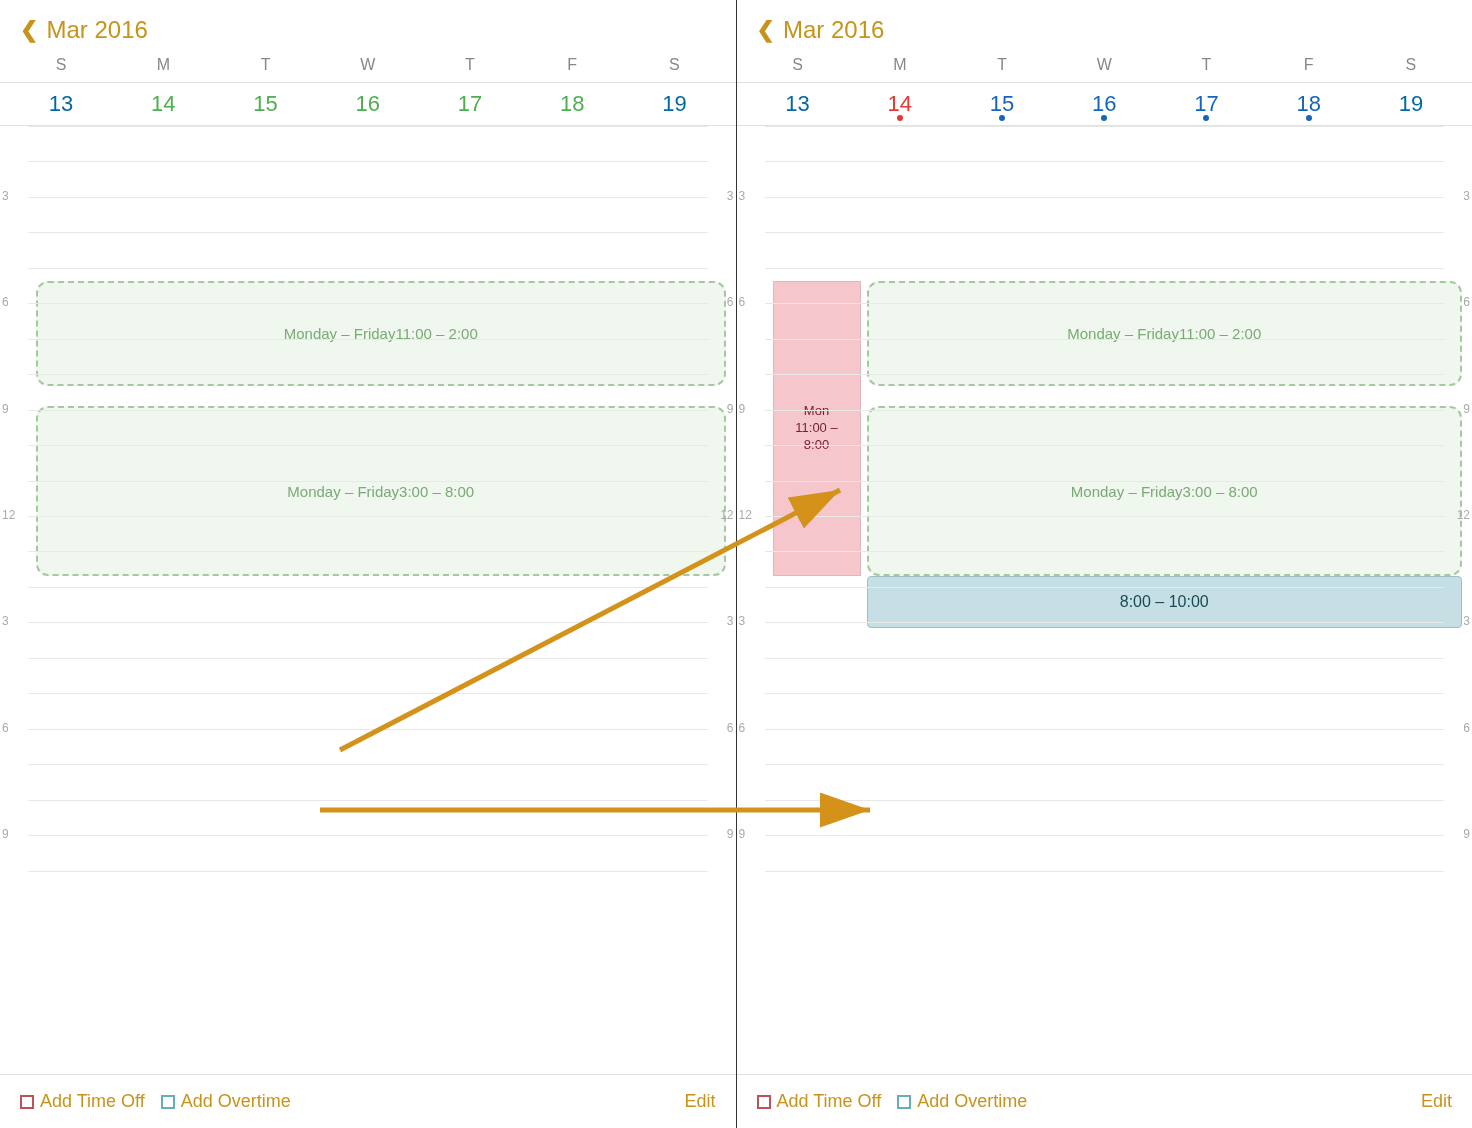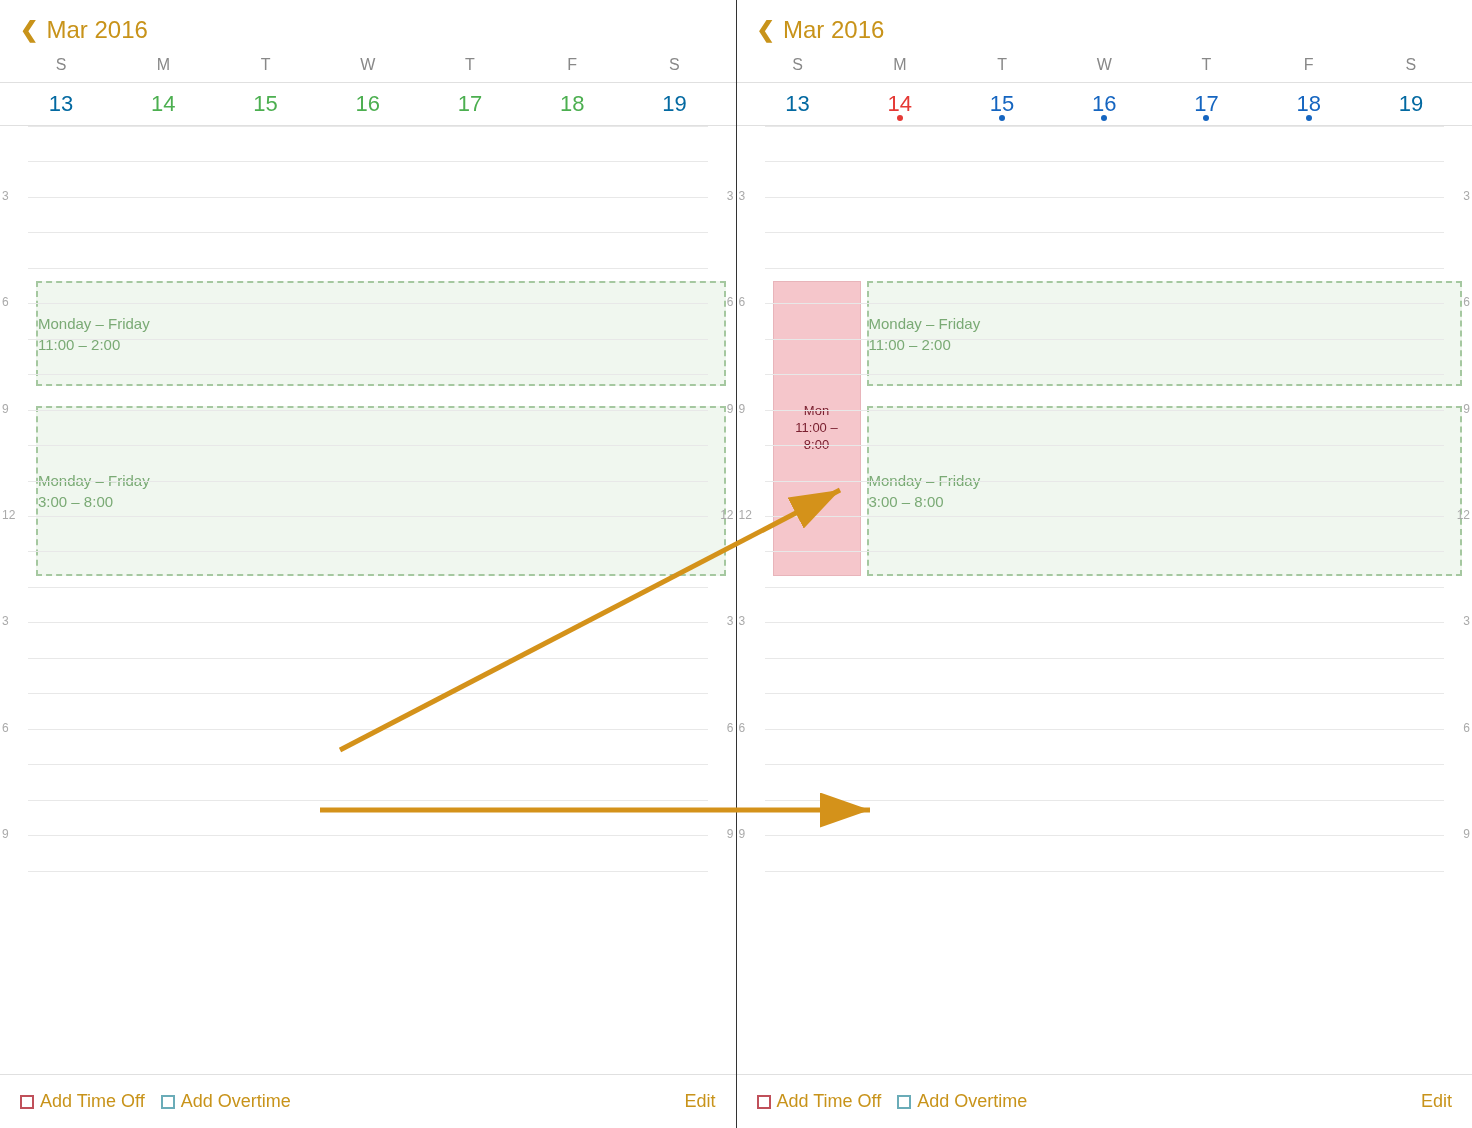--- a/index.html
+++ b/index.html
@@ -84,27 +84,27 @@
     }
     .week-cell .dot-red { background: #e53935; }
     .week-cell .dot-blue { background: #1565c0; }
     .schedule-area {
       flex: 1;
       position: relative;
       overflow: hidden;
     }
     .schedule-block {
       position: absolute;
-      border-radius: 0;
+      border-radius: 12px;
       border: 2px dashed #a5c8a0;
       background: #f0f7ef;
       display: flex;
-      align-items: flex-start;
+      align-items: center;
       justify-content: center;
-      flex-direction: column;
+      flex-direction: row;
     }
     .schedule-block-text {
       color: #7aaa75;
       font-size: 15px;
       font-weight: 500;
       text-align: center;
       line-height: 1.4;
     }
     .schedule-block-pink {
       position: absolute;
@@ -324,20 +324,23 @@
 
       <div class="schedule-block" style="top:280px;left:130px;right:10px;height:170px;">
         <div class="schedule-block-text">Monday – Friday</div>
         <div class="schedule-block-text">3:00 – 8:00</div>
       </div>
 
       <div class="schedule-block-pink" style="top:155px;left:36px;width:88px;height:295px;">
         <div class="schedule-block-pink-text">Mon<br>11:00 –<br>8:00</div>
       </div>
 
+      <div class="schedule-block-teal" style="top:450px;left:130px;right:10px;height:52px;">
+        <div class="schedule-block-teal-text">8:00 – 10:00</div>
+      </div>
     <div class="t-line" style="top: 0px;"></div>
         <div class="t-line" style="top: 35.4545px;"></div>
         <div class="t-line" style="top: 70.9091px;"></div>
         <div class="t-label" style="top: 63.9091px;">3</div>
         <div class="t-label-r" style="top: 63.9091px;">3</div>
         <div class="t-line" style="top: 106.364px;"></div>
         <div class="t-line" style="top: 141.818px;"></div>
         <div class="t-line" style="top: 177.273px;"></div>
         <div class="t-label" style="top: 170.273px;">6</div>
         <div class="t-label-r" style="top: 170.273px;">6</div>

